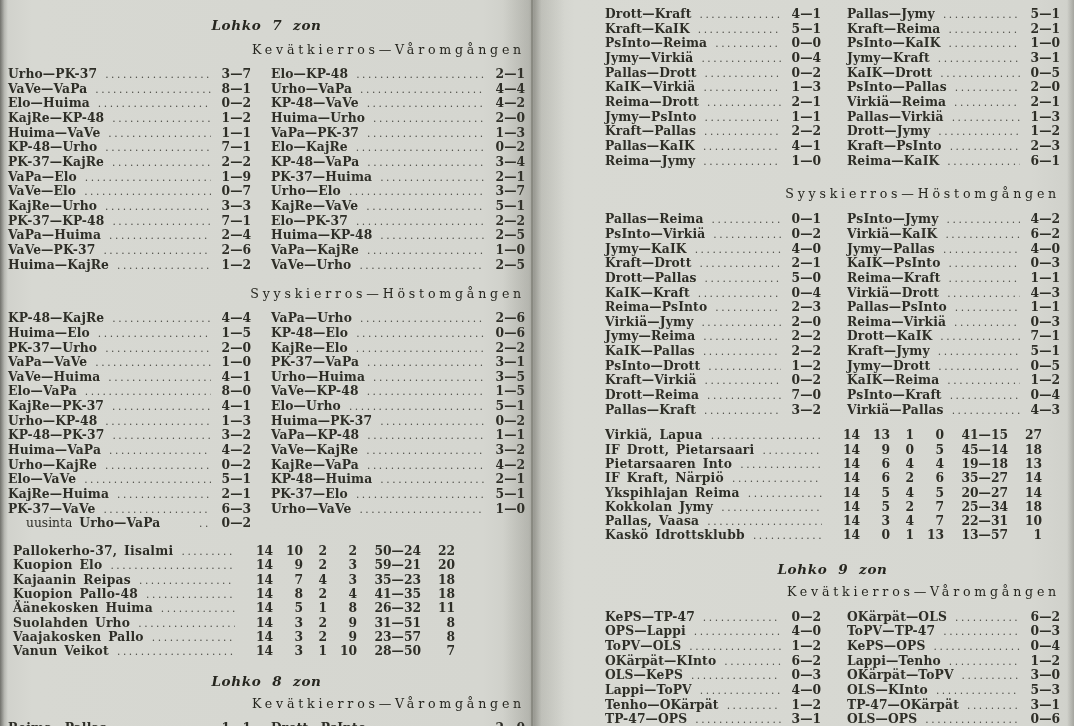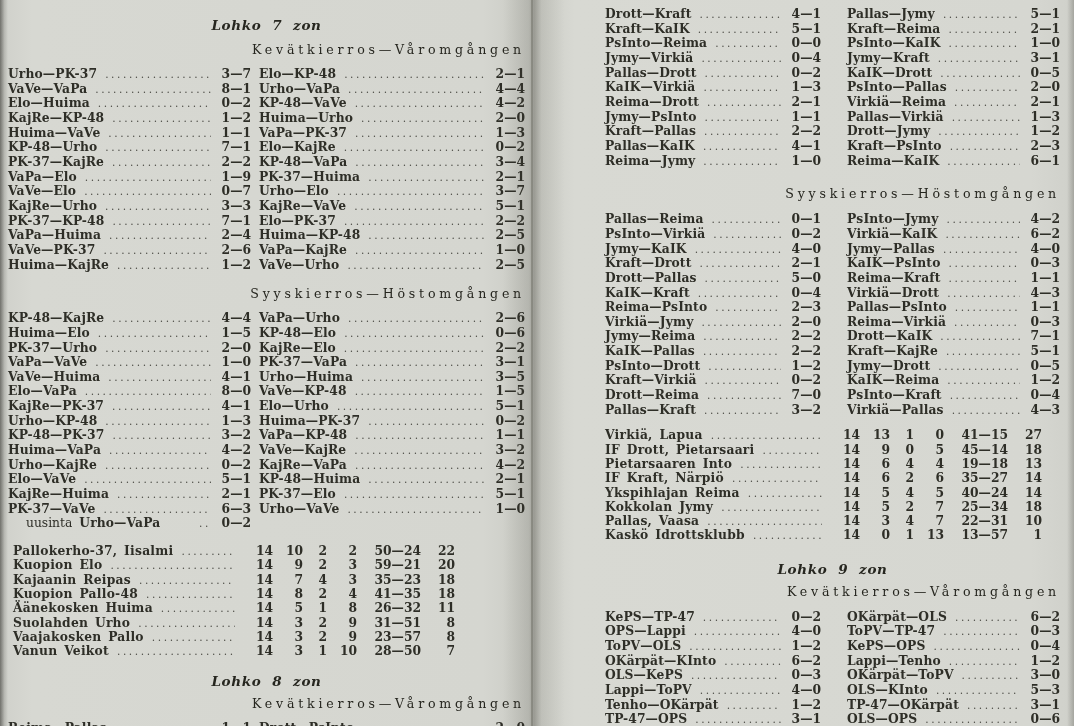--- a/index.html
+++ b/index.html
@@ -26,21 +26,21 @@
     font-size:13.5px;line-height:15px;letter-spacing:.05em;word-spacing:.4em;
     color:#26261f;
   }
   .subtitle{
     text-align:right;font-weight:normal;
     font-size:12.6px;line-height:16px;letter-spacing:.30em;
     color:#26261f;white-space:nowrap;
   }
 
   .match-grid{display:grid;}
-  .page.left  .match-grid{grid-template-columns:243px 1fr;column-gap:8px;}
+  .page.left  .match-grid{grid-template-columns:243px 1fr;column-gap:20px;}
   .page.right .match-grid{grid-template-columns:216px 1fr;column-gap:26px;}
   .match-col{min-width:0;}
 
   .match-row{display:flex;align-items:baseline;font-size:12.3px;line-height:13.65px;white-space:nowrap;}
   .match-row .prefix{font-weight:normal;padding-left:18px;padding-right:7px;}
   .pair{font-weight:bold;letter-spacing:.01em;}
   .dots{
     flex:1;min-width:8px;overflow:hidden;white-space:nowrap;
     font-size:10.5px;color:#50504a;letter-spacing:2.6px;
     margin:0 6px 0 8px;
@@ -708,21 +708,21 @@
             <span class="pair">Reima—Virkiä</span>
             <span class="dots">......................................................</span>
             <span class="score">0—3</span>
           </div>
           <div class="match-row">
             <span class="pair">Drott—KaIK</span>
             <span class="dots">......................................................</span>
             <span class="score">7—1</span>
           </div>
           <div class="match-row">
-            <span class="pair">Kraft—KajRe</span>
+            <span class="pair">Kraft—Jymy</span>
             <span class="dots">......................................................</span>
             <span class="score">5—1</span>
           </div>
           <div class="match-row">
             <span class="pair">Jymy—Drott</span>
             <span class="dots">......................................................</span>
             <span class="score">0—5</span>
           </div>
           <div class="match-row">
             <span class="pair">KaIK—Reima</span>
@@ -782,21 +782,21 @@
           <span class="num goals">35—27</span>
           <span class="num pts">14</span>
         </div>
         <div class="standing-row">
           <span class="team">Ykspihlajan Reima</span>
           <span class="dots">............................................................................................................</span>
           <span class="num p">14</span>
           <span class="num w">5</span>
           <span class="num d">4</span>
           <span class="num l">5</span>
-          <span class="num goals">40—24</span>
+          <span class="num goals">20—27</span>
           <span class="num pts">14</span>
         </div>
         <div class="standing-row">
           <span class="team">Kokkolan Jymy</span>
           <span class="dots">............................................................................................................</span>
           <span class="num p">14</span>
           <span class="num w">5</span>
           <span class="num d">2</span>
           <span class="num l">7</span>
           <span class="num goals">25—34</span>

